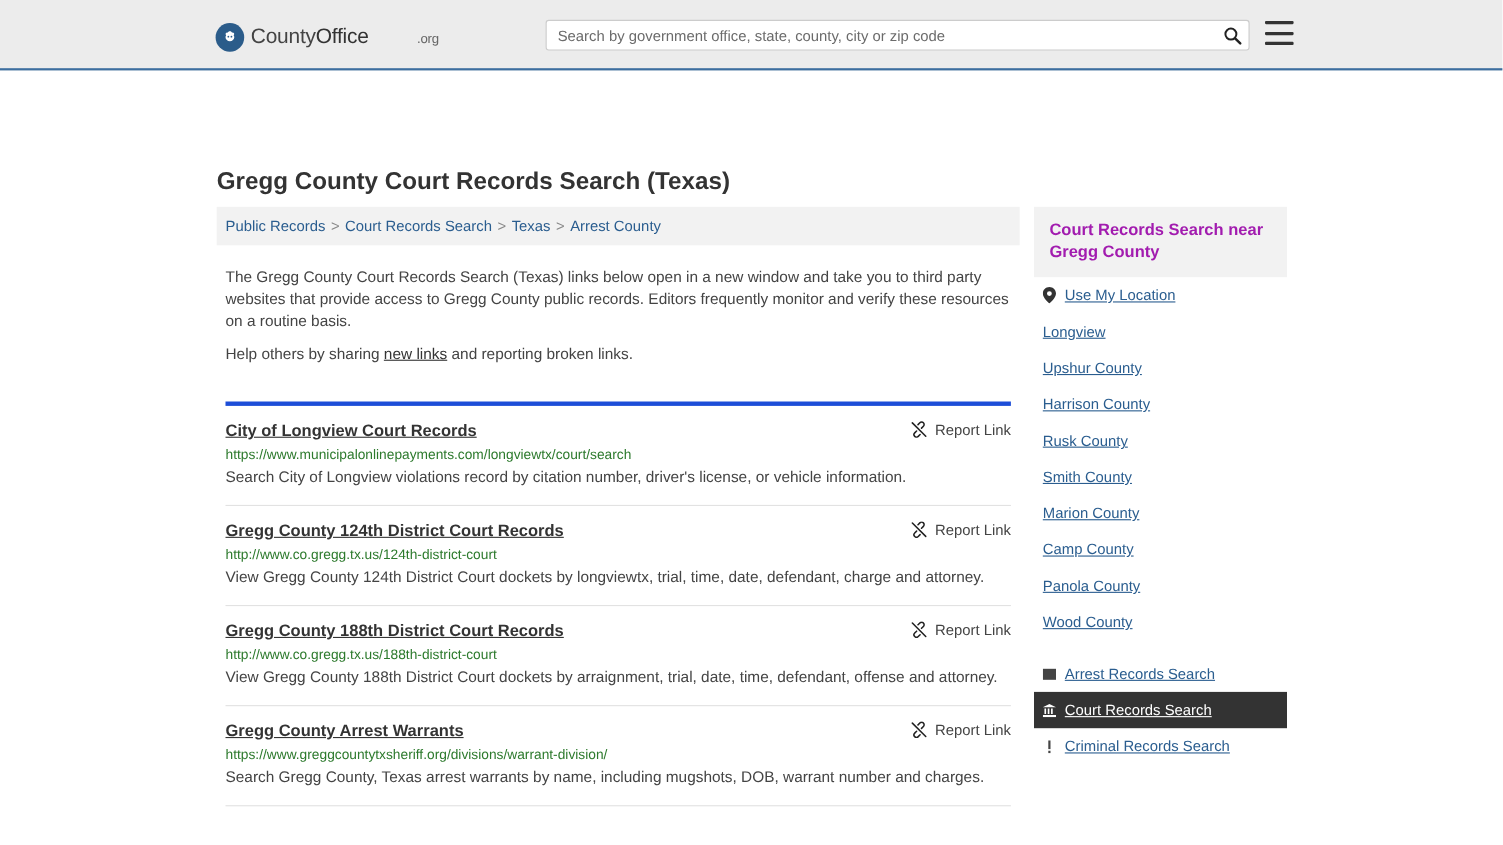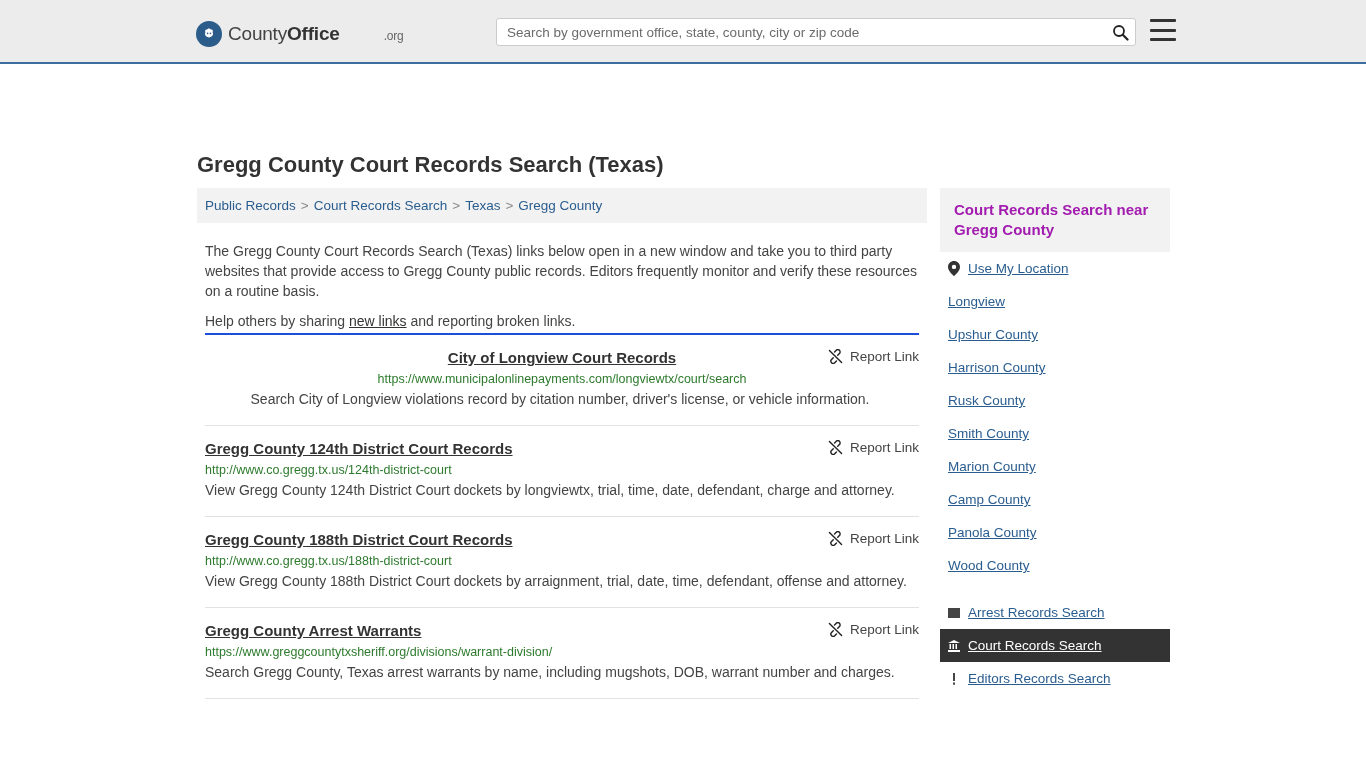--- a/index.html
+++ b/index.html
@@ -24,21 +24,21 @@
     position:absolute; left:196px; top:21px;
     display:flex; align-items:center; gap:6px;
   }
   .logo-mark {
     width:26px; height:26px; border-radius:50%;
     background:#2b5c8a;
     display:flex; align-items:center; justify-content:center;
     color:#fff; font-size:15px; line-height:1;
   }
   .logo-text { font-size:19px; color:#444; letter-spacing:-0.2px; }
-  .logo-text .b { font-weight:bold; color:#333;margin-top:16px; }
+  .logo-text .b { font-weight:normal; color:#333;margin-top:16px; }
   .logo-text .org { font-size:12px; color:#666;margin-left:44px; }
   .search-box {
     position:absolute; left:496px; top:18px;
     width:640px; height:28px;
     background:#fff; border:1px solid #ccc; border-radius:3px;
     display:flex; align-items:center;
   }
   .search-box input {
     flex:1; border:0; outline:0; height:26px;
     font-size:13.5px; color:#555; padding:0 10px;
@@ -81,21 +81,21 @@
     font-size:14px; line-height:20px; color:#444;
   }
   .intro p a { color:#333; text-decoration:underline; }
 
   .listing { padding:0 8px; }
   .item {
     border-bottom:1px solid #e2e2e2;
     padding:14px 0 16px 0;
     position:relative;
   }
-  .item:first-child { border-top:2px solid #1d4ed8; margin-top:2px;text-align:center; }
+  .item:first-child { border-top:4px solid #1d4ed8; margin-top:34px; }
   .item-title {
     font-size:15px; font-weight:bold; color:#333;
     text-decoration:underline; display:inline-block;
     max-width:600px;
   }
   .item-url {
     display:block; margin-top:5px;
     font-size:12.5px; color:#2d7a2d; text-decoration:none;
     word-break:break-all;
   }
@@ -170,21 +170,21 @@
   </div>
 </div>
 
 <div class="page">
 
   <h1 class="page-title">Gregg County Court Records Search (Texas)</h1>
 
   <div class="content">
 
     <div class="breadcrumb">
-      <a href="#">Public Records</a><span class="sep">&gt;</span><a href="#">Court Records Search</a><span class="sep">&gt;</span><a href="#">Texas</a><span class="sep">&gt;</span><a href="#">Gregg County</a>
+      <a href="#">Public Records</a><span class="sep">&gt;</span><a href="#">Court Records Search</a><span class="sep">&gt;</span><a href="#">Texas</a><span class="sep">&gt;</span><a href="#">Arrest County</a>
     </div>
 
     <div class="intro">
       <p>The Gregg County Court Records Search (Texas) links below open in a new window and take you to third party websites that provide access to Gregg County public records. Editors frequently monitor and verify these resources on a routine basis.</p>
       <p><span>Help others by sharing </span><a href="#">new links</a><span> and reporting broken links.</span></p>
     </div>
 
     <div class="listing">
 
       <div class="item">
@@ -303,21 +303,21 @@
           <path d="M6 0 0 3h12L6 0zM1.5 4v5H3V4H1.5zm3 0v5H6V4H4.5zm3 0v5H9V4H7.5zM0 10h12v2H0z" fill="#fff"></path>
         </svg>
         <a href="#">Court Records Search</a>
       </div>
 
       <div class="side-link-row">
         <svg class="sq-icon" viewBox="0 0 12 12" aria-hidden="true">
           <rect x="5" y="0" width="2" height="8" fill="#444"></rect>
           <rect x="5" y="9.5" width="2" height="2.2" fill="#444"></rect>
         </svg>
-        <a href="#">Editors Records Search</a>
+        <a href="#">Criminal Records Search</a>
       </div>
 
       <div class="side-link-row">
         
         
       </div>
     </div>
 
   </div>
 </div>

